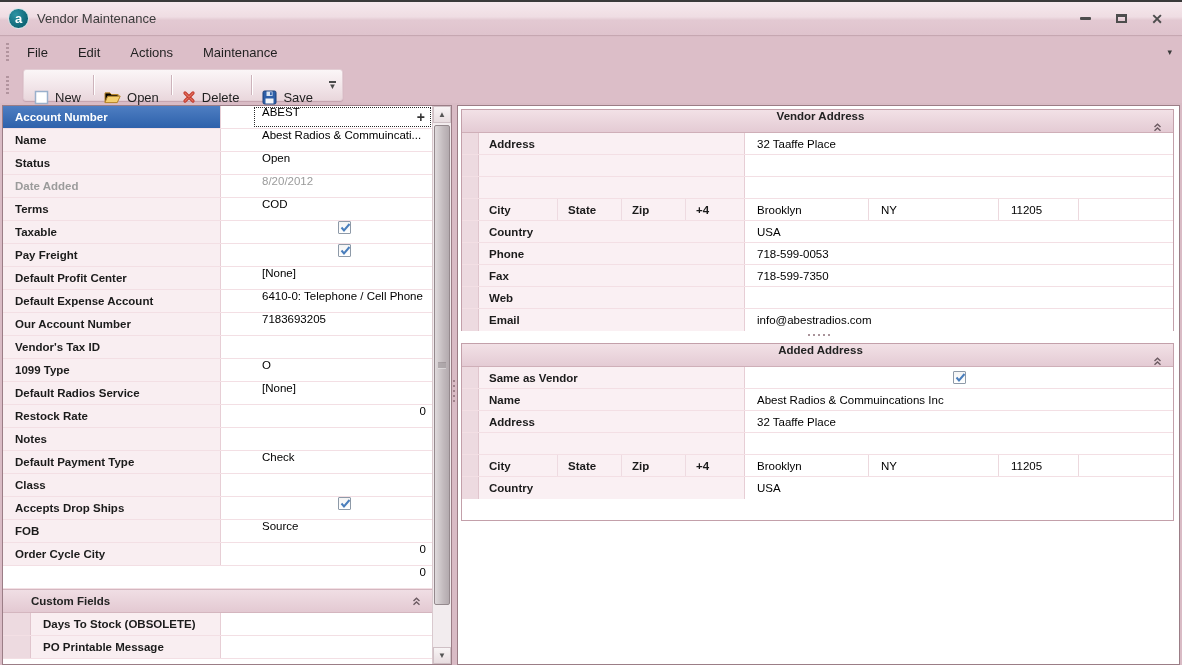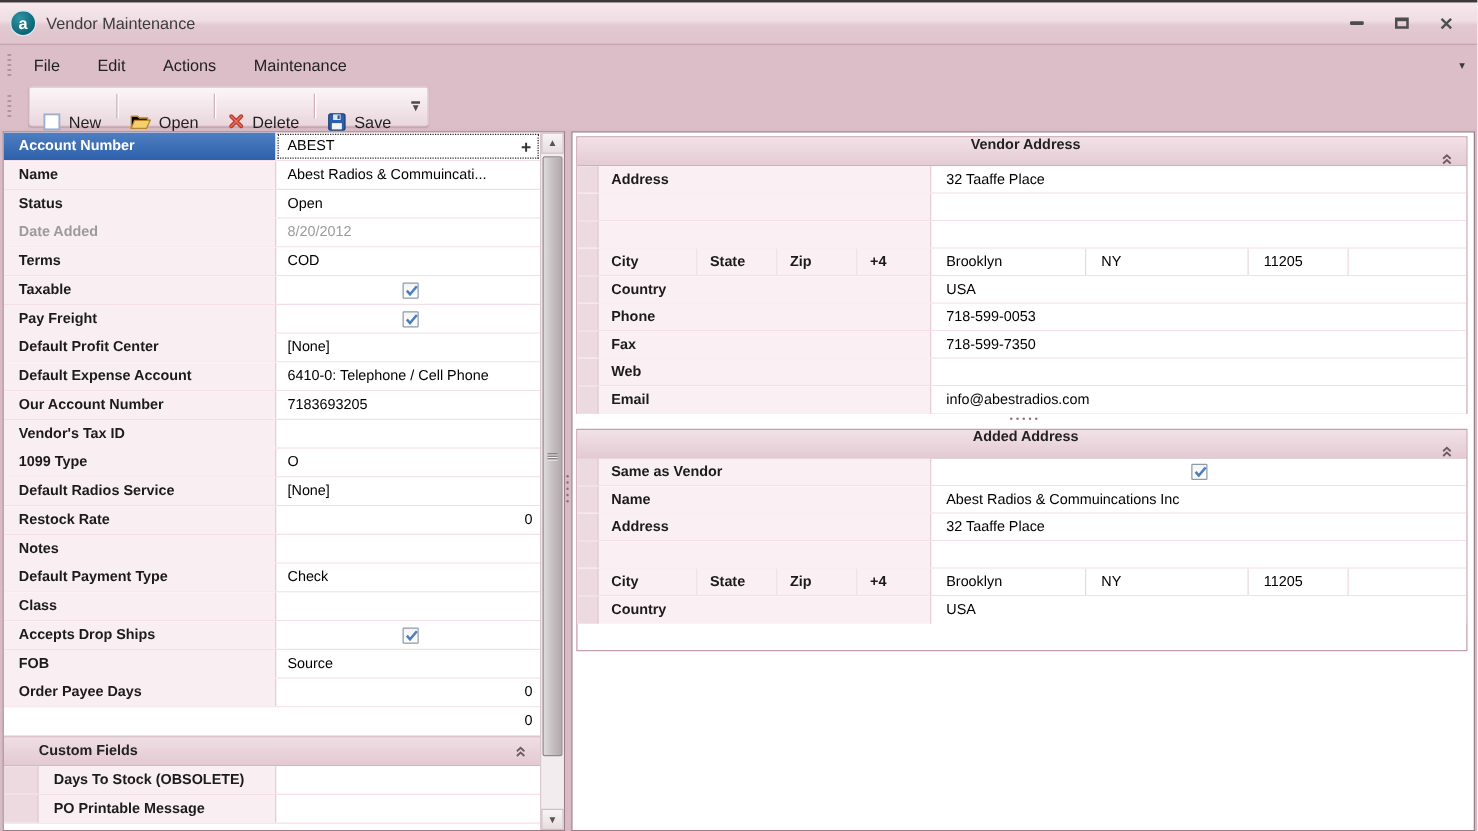--- a/index.html
+++ b/index.html
@@ -42,22 +42,22 @@
   .tb-overflow .arr{font-size:8px;color:#4a4a4a;line-height:5px;}
   
   .left-panel{position:absolute;left:2px;top:103px;width:450px;height:560px;background:#fff;
               border:1px solid #9b7d86;box-sizing:border-box;overflow:hidden;}
   .grid-area{position:absolute;left:0;top:0;right:19px;bottom:0;}
   .grid-row{display:flex;height:23px;box-sizing:border-box;border-bottom:1px solid #f3dfe4;background:#fff;font-size:11.5px;}
   .grid-label{width:218px;box-sizing:border-box;background:#f9eef1;border-right:1px solid #e7ced5;
               font-weight:bold;color:#1b1b1b;display:flex;align-items:center;padding-left:12px;overflow:hidden;white-space:nowrap;}
   .grid-label.indented{width:190px;}
   .row-gutter{width:28px;background:#eddae0;border-right:1px solid #e0c5cd;box-sizing:border-box;}
-  .grid-value{flex:1;position:relative;display:flex;align-items:center;padding:0 6px 0 9px;color:#000;
-              overflow:hidden;white-space:nowrap;box-sizing:border-box;}
+  .grid-value{flex:1;position:relative;display:flex;padding:0 6px 0 9px;color:#000;
+              overflow:hidden;white-space:nowrap;box-sizing:border-box;margin-left:32px;}
   .grid-value.right{justify-content:flex-end;}
   .grid-value.center{justify-content:center;}
   .grid-row.selected .grid-label{background:linear-gradient(#4e7ec2,#2e61ab);color:#fff;}
   .focus-cell{outline:1px dotted #2a2a2a;outline-offset:-2px;}
   .plus{position:absolute;right:7px;top:50%;transform:translateY(-50%);font-weight:bold;font-size:14px;color:#333;}
   .grid-row.disabled .grid-label{color:#9b9b9b;}
   .grid-row.disabled .grid-value{color:#9b9b9b;}
   .section-header{display:flex;align-items:center;height:24px;box-sizing:border-box;
                   background:linear-gradient(#f0dee4,#e3c9d2);border-top:1px solid #d4b6bf;border-bottom:1px solid #d4b6bf;
                   font-weight:bold;font-size:11.5px;color:#222;padding:0 10px 0 28px;}
@@ -301,21 +301,21 @@
               </div>
             </div>
           </div>
           <div class="grid-row">
             <div class="grid-label">FOB</div>
             <div class="grid-value">
               <span>Source</span>
             </div>
           </div>
           <div class="grid-row">
-            <div class="grid-label">Order Payee Days</div>
+            <div class="grid-label">Order Cycle City</div>
             <div class="grid-value right">
               <span>0</span>
             </div>
           </div>
           <div class="grid-row">
             <div class="grid-value right">
               <span>0</span>
             </div>
           </div>
         </div>

